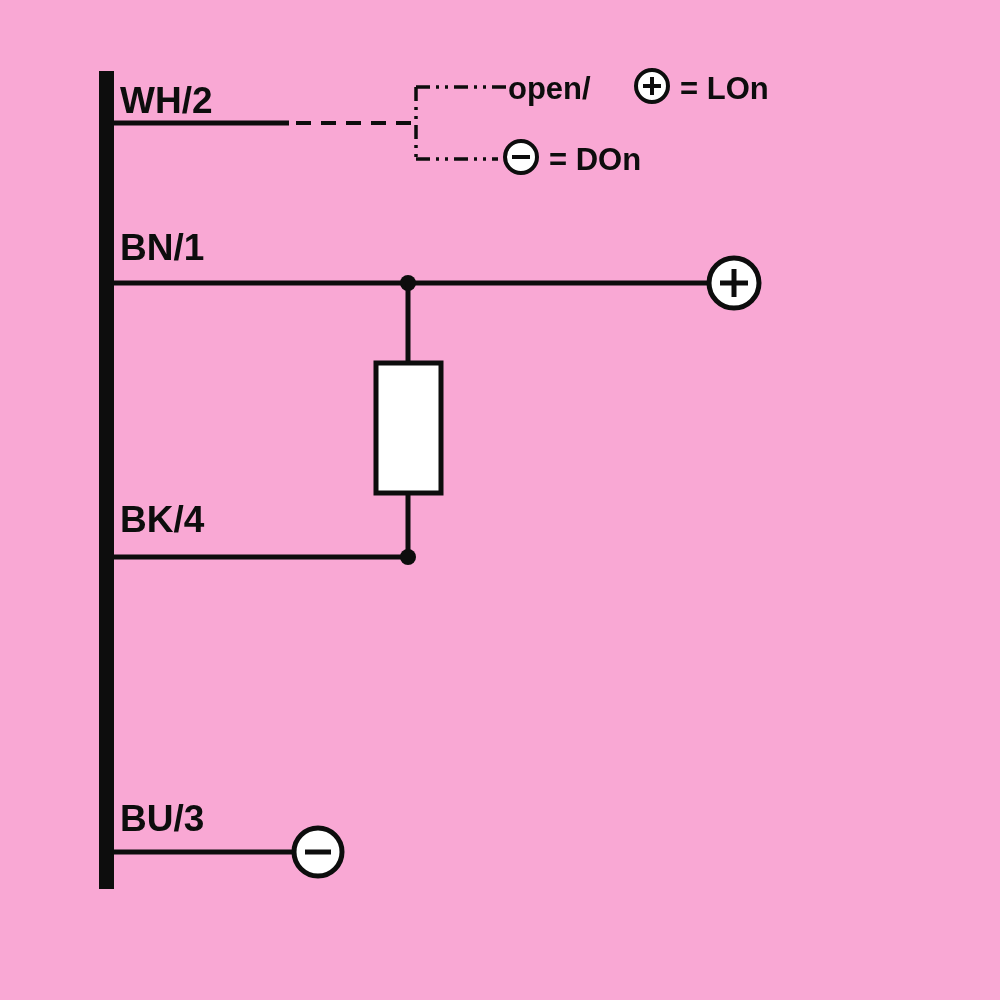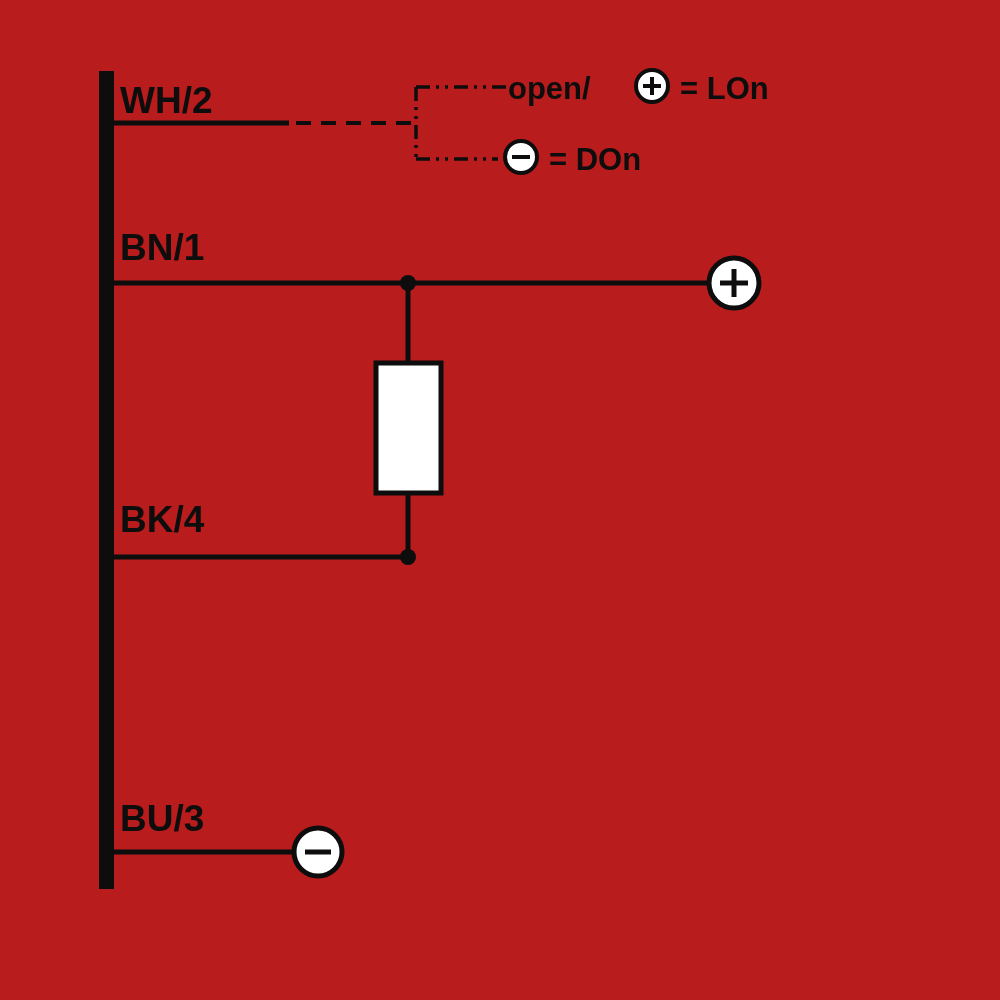--- a/index.html
+++ b/index.html
@@ -4,21 +4,21 @@
 <style>
   html, body {
     margin: 0;
     padding: 0;
     background: #ffffff;
   }
   .stage {
     position: relative;
     width: 1000px;
     height: 1000px;
-    background: #b91c1c;
+    background: #f9a8d4;
     font-family: "Liberation Sans", sans-serif;
   }
   svg text {
     font-family: "Liberation Sans", sans-serif;
     font-weight: bold;
     fill: #0d0d0d;
   }
   .wire-label { font-size: 37px; }
   .legend-label { font-size: 31px; }
   .wire {

